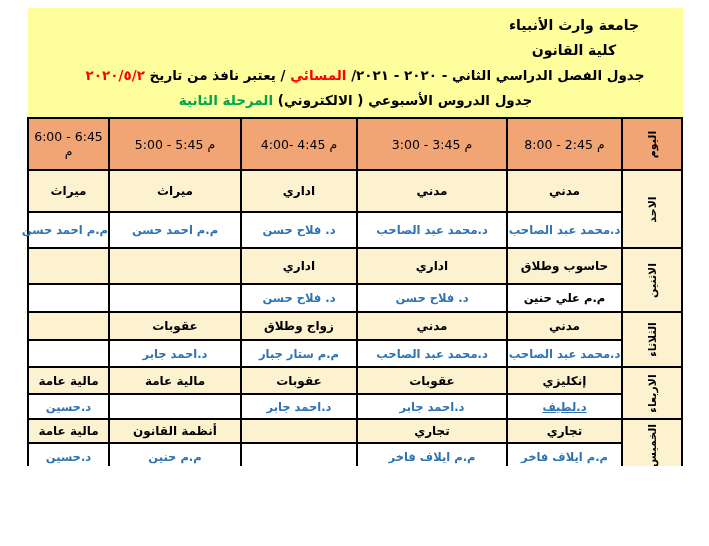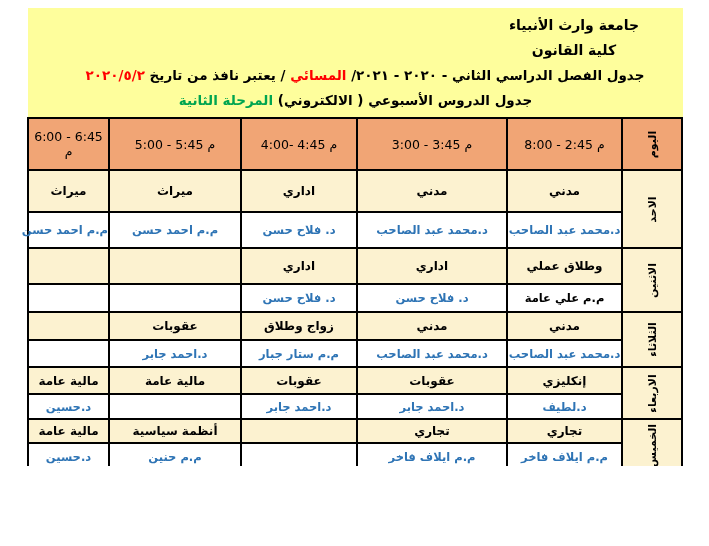--- a/index.html
+++ b/index.html
@@ -120,28 +120,28 @@
       <td class="teach" style="color: rgb(46, 116, 181);">د.محمد عبد الصاحب</td>
       <td class="teach" style="color: rgb(46, 116, 181);">د. فلاح حسن</td>
       <td class="teach" style="color: rgb(46, 116, 181);">م.م احمد حسن</td>
       <td class="teach" style="color: rgb(46, 116, 181);">م.م احمد حسن</td>
     </tr>
 
     <tr class="r-s1">
       <td class="daycell" rowspan="2">
             <div class="vtext">الاثنين</div>
           </td>
-      <td class="subj">وطلاق عملي</td>
+      <td class="subj">حاسوب وطلاق</td>
       <td class="subj">اداري</td>
       <td class="subj">اداري</td>
       <td class="subj"></td>
       <td class="subj"></td>
     </tr>
     <tr class="r-t1r">
-      <td class="teach" style="color: rgb(0, 0, 0);">م.م علي عامة</td>
+      <td class="teach" style="color: rgb(0, 0, 0);">م.م علي حنين</td>
       <td class="teach" style="color: rgb(46, 116, 181);">د. فلاح حسن</td>
       <td class="teach" style="color: rgb(46, 116, 181);">د. فلاح حسن</td>
       <td class="teach"></td>
       <td class="teach"></td>
     </tr>
 
     <tr class="r-s2">
       <td class="daycell" rowspan="2">
             <div class="vtext">الثلاثاء</div>
           </td>
@@ -163,35 +163,35 @@
       <td class="daycell" rowspan="2">
             <div class="vtext">الاربعاء</div>
           </td>
       <td class="subj">إنكليزي</td>
       <td class="subj">عقوبات</td>
       <td class="subj">عقوبات</td>
       <td class="subj">مالية عامة</td>
       <td class="subj">مالية عامة</td>
     </tr>
     <tr class="r-t3r">
-      <td class="teach" style="color: rgb(46, 116, 181);">د.لطيف</td>
+      <td class="teach" style="color: rgb(46, 116, 181); text-decoration: underline;">د.لطيف</td>
       <td class="teach" style="color: rgb(46, 116, 181);">د.احمد جابر</td>
       <td class="teach" style="color: rgb(46, 116, 181);">د.احمد جابر</td>
       <td class="teach"></td>
       <td class="teach" style="color: rgb(46, 116, 181);">د.حسين</td>
     </tr>
 
     <tr class="r-s4">
       <td class="daycell" rowspan="2">
             <div class="vtext">الخميس</div>
           </td>
       <td class="subj">تجاري</td>
       <td class="subj">تجاري</td>
       <td class="subj"></td>
-      <td class="subj">أنظمة سياسية</td>
+      <td class="subj">أنظمة القانون</td>
       <td class="subj">مالية عامة</td>
     </tr>
     <tr class="r-t4r">
       <td class="teach" style="color: rgb(46, 116, 181);">م.م ايلاف فاخر</td>
       <td class="teach" style="color: rgb(46, 116, 181);">م.م ايلاف فاخر</td>
       <td class="teach"></td>
       <td class="teach" style="color: rgb(46, 116, 181);">م.م حنين</td>
       <td class="teach" style="color: rgb(46, 116, 181);">د.حسين</td>
     </tr>
   </tbody>

